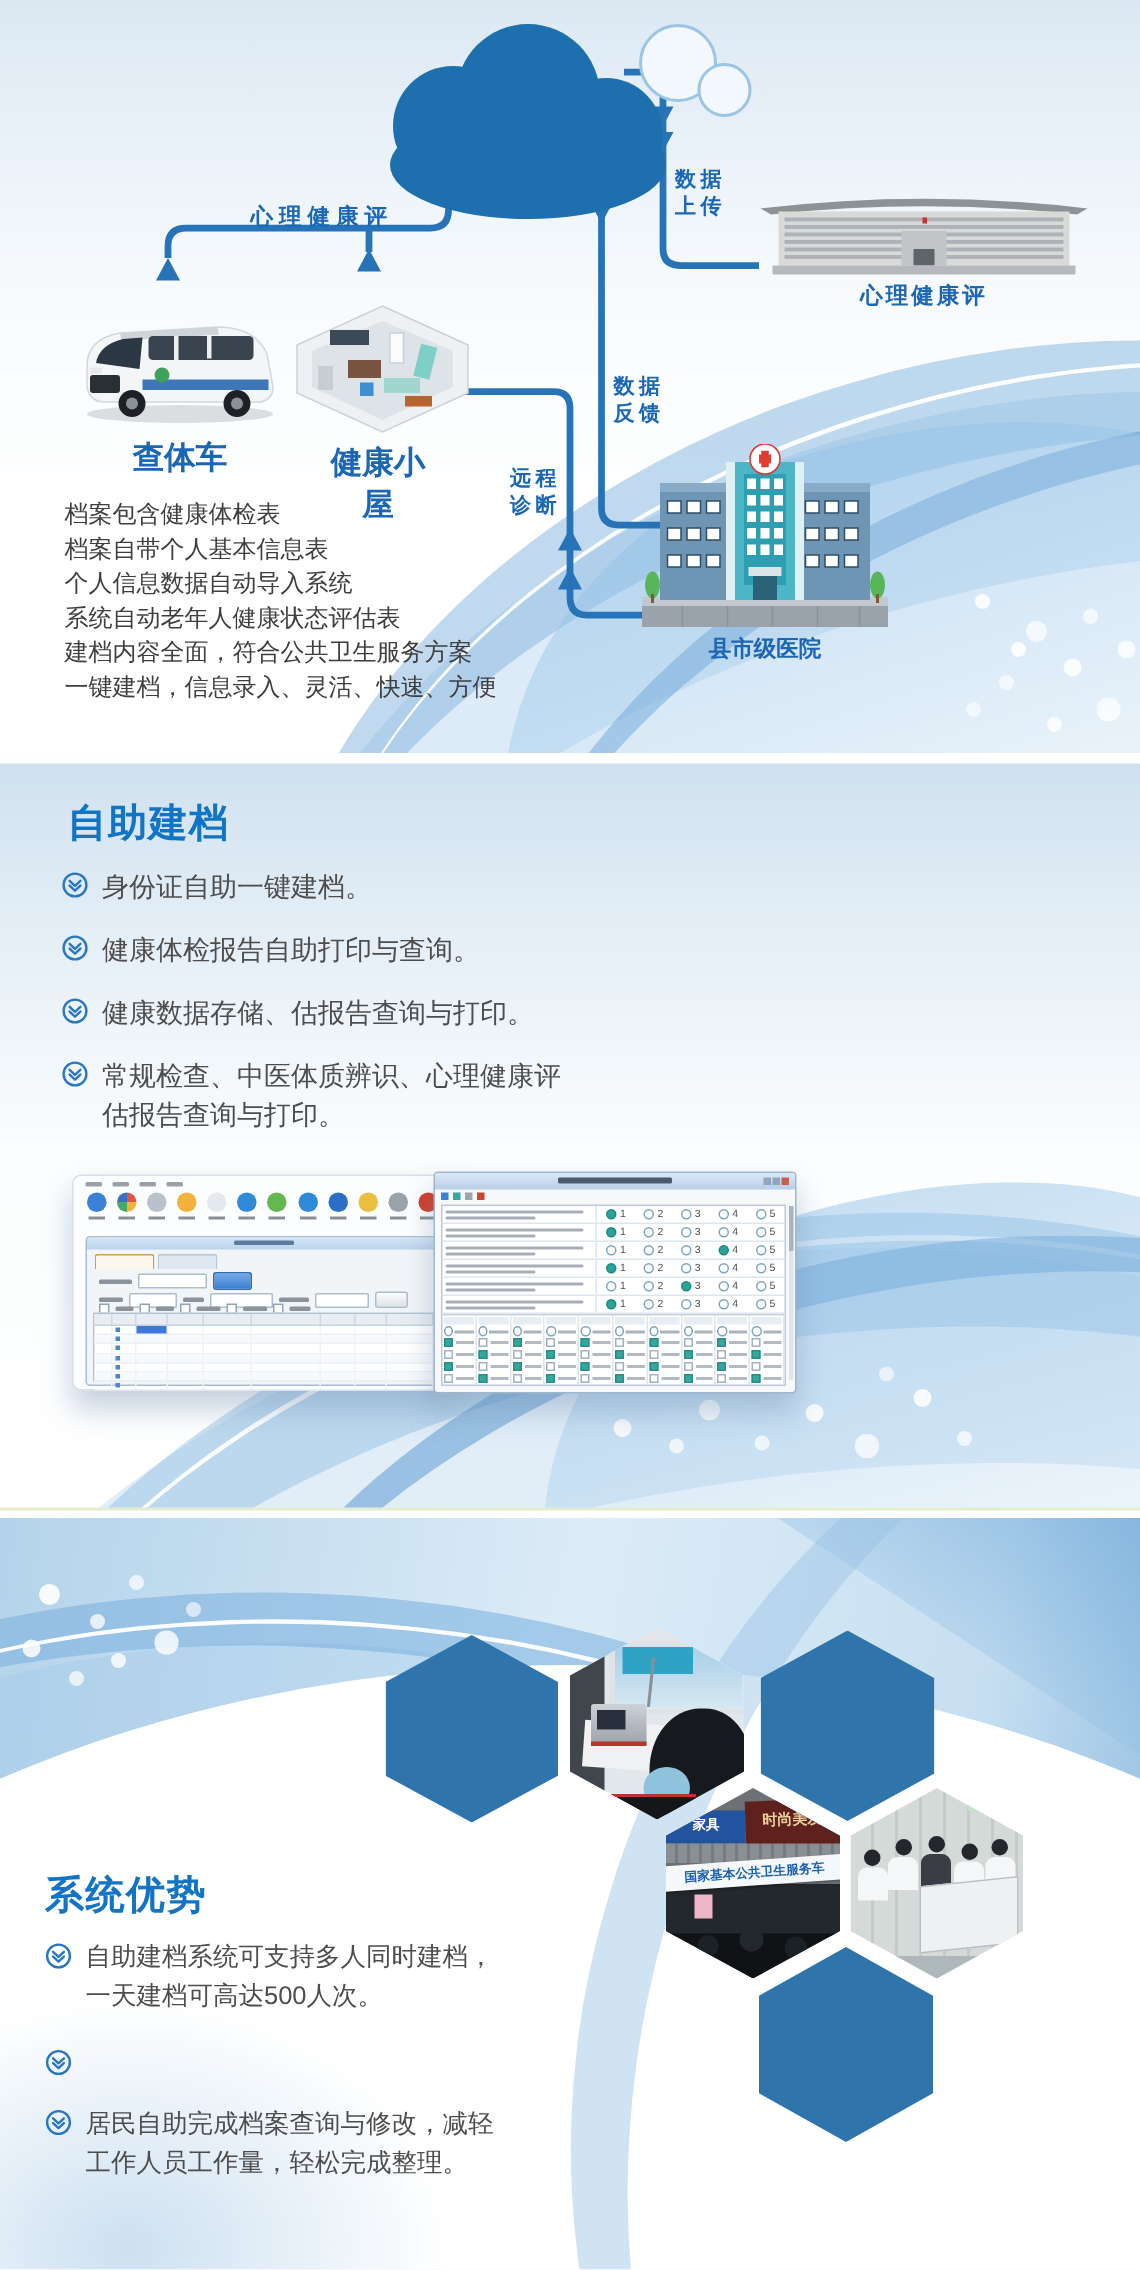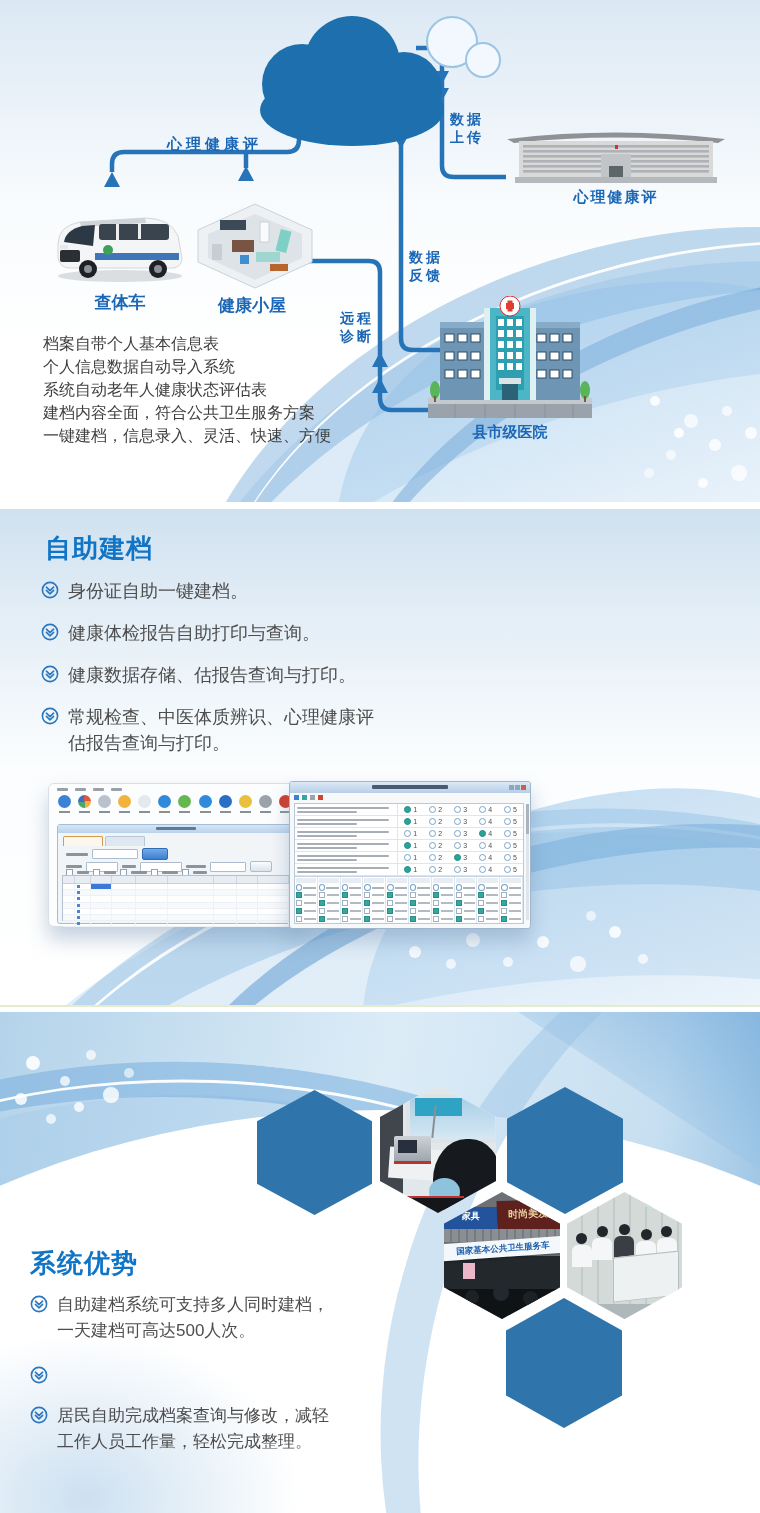--- a/index.html
+++ b/index.html
@@ -48,21 +48,21 @@
     470px 428px 0 4px rgba(255,255,255,.8),505px 450px 0 2px rgba(255,255,255,.7),540px 430px 0 3px rgba(255,255,255,.85),
     575px 452px 0 5px rgba(255,255,255,.7),612px 420px 0 3px rgba(255,255,255,.85),640px 447px 0 2px rgba(255,255,255,.7),
     588px 404px 0 2px rgba(255,255,255,.6),520px 412px 0 2px rgba(255,255,255,.6);}
   #panel3 .dots{box-shadow:30px 48px 0 4px rgba(255,255,255,.9),62px 66px 0 2px rgba(255,255,255,.75),
     18px 84px 0 3px rgba(255,255,255,.85),88px 40px 0 2px rgba(255,255,255,.7),108px 80px 0 5px rgba(255,255,255,.8),
     48px 104px 0 2px rgba(255,255,255,.7),126px 58px 0 2px rgba(255,255,255,.6),76px 92px 0 2px rgba(255,255,255,.8);}
   
   .dg-label{position:absolute;color:#1c67b5;font-weight:bold;}
   .cloud-text{position:absolute;left:286px;top:66px;width:120px;text-align:center;color:#fff;
               font-size:18px;font-weight:bold;line-height:23px;letter-spacing:1px;}
-  .node-cap{position:absolute;text-align:center;color:#1c67b5;font-weight:bold;font-size:17px;}
+  .node-cap{position:absolute;text-align:center;color:#1c67b5;font-weight:bold;font-size:21px;}
   #features{position:absolute;left:43px;top:332px;font-size:16px;line-height:23px;color:#3e3e3e;}
   
   .sec-title{position:absolute;color:#1274c5;font-size:26px;font-weight:800;letter-spacing:1px;}
   .bullets{position:absolute;}
   .bullet{display:flex;align-items:flex-start;margin-bottom:15px;}
   .bullet svg{flex:0 0 auto;margin-top:3px;}
   .bullet p{margin:0 0 0 9px;white-space:pre-line;color:#4d4d4d;}
   #mid-bullets{left:41px;top:578px;width:480px;}
   #mid-bullets .bullet p{font-size:18px;line-height:26px;}
   #mid-bullets .bullet{margin-bottom:16px;}
@@ -342,20 +342,21 @@
       <rect x="81" y="7" width="8" height="6" fill="#e03c31"></rect>
         <rect x="82.5" y="4.5" width="5" height="11" fill="#e03c31"></rect>
       <ellipse cx="10" cy="94" rx="5" ry="9" fill="#58b55a"></ellipse>
         <rect x="9" y="100" width="2" height="6" fill="#7a5a3a"></rect>
       <ellipse cx="160" cy="94" rx="5" ry="9" fill="#58b55a"></ellipse>
         <rect x="159" y="100" width="2" height="6" fill="#7a5a3a"></rect>
     </svg>
     <div class="node-cap" style="left:460px;top:423px;width:100px;font-size:15px;">县市级医院</div>
 
     <div id="features">
+        <div>档案包含健康体检表</div>
         <div>档案自带个人基本信息表</div>
         <div>个人信息数据自动导入系统</div>
         <div>系统自动老年人健康状态评估表</div>
         <div>建档内容全面，符合公共卫生服务方案</div>
         <div>一键建档，信息录入、灵活、快速、方便</div>
       </div>
   </section>
 
   <section id="panel2">
     <div class="wv w2"></div>

